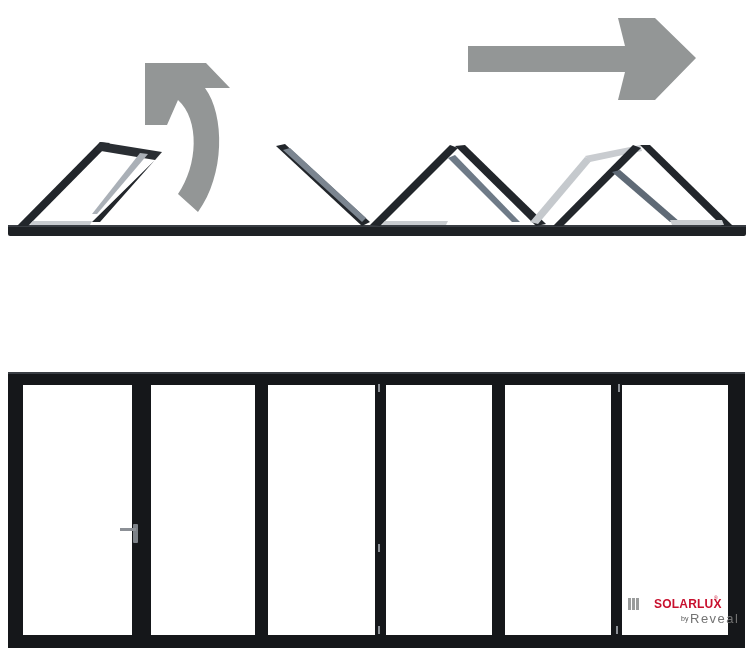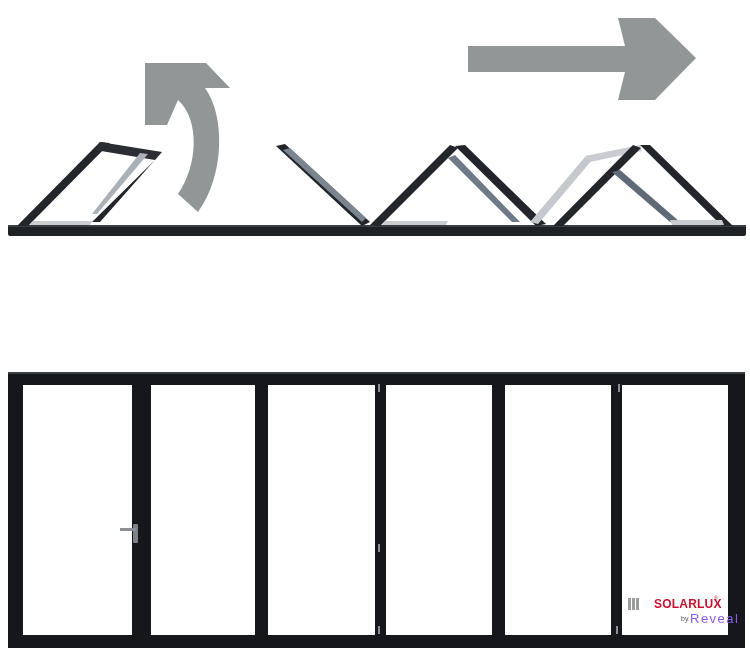--- a/index.html
+++ b/index.html
@@ -4,21 +4,21 @@
 <style>
   html, body { margin: 0; padding: 0; background: #ffffff; }
   body { width: 750px; height: 669px; position: relative; overflow: hidden; font-family: "Liberation Sans", sans-serif; }
   .layer { position: absolute; left: 0; top: 0; width: 750px; height: 669px; }
   .logo { position: absolute; left: 628px; top: 595px; width: 92px; height: 36px; }
   .logo-mark { position: absolute; left: 0; top: 3px; width: 11px; height: 12px; display: flex; gap: 1px; }
   .logo-mark span { display: block; width: 3px; height: 12px; background: #9a9c9c; }
   .logo-brand { position: absolute; left: 26px; top: 0; font-size: 12px; font-weight: bold; color: #c8102e; letter-spacing: 0.2px; line-height: 18px; }
   .logo-reg { position: absolute; left: 86px; top: 0px; font-size: 5px; color: #c8102e; }
   .logo-by { position: absolute; left: 53px; top: 19px; font-size: 7px; color: #555; line-height: 10px; }
-  .logo-sub { position: absolute; left: 62px; top: 15px; font-size: 13px; color: #8b5cf6; letter-spacing: 1.5px; line-height: 18px; }
+  .logo-sub { position: absolute; left: 62px; top: 15px; font-size: 13px; color: #737373; letter-spacing: 1.5px; line-height: 18px; }
 </style>
 </head>
 <body>
 
 <svg class="layer" viewBox="0 0 750 669" xmlns="http://www.w3.org/2000/svg">
 
   <polygon points="468,46 625,46 618,18 655,18 696,58 655,100 618,100 625,72 468,72" fill="#939696"></polygon>
 
   <path d="M145,63 L206,63 L230,88 L205,88 C 225,115 225,175 198,212 L178,194 C 198,165 200,120 178,100 L167,125 L145,125 Z" fill="#939696"></path>
 

